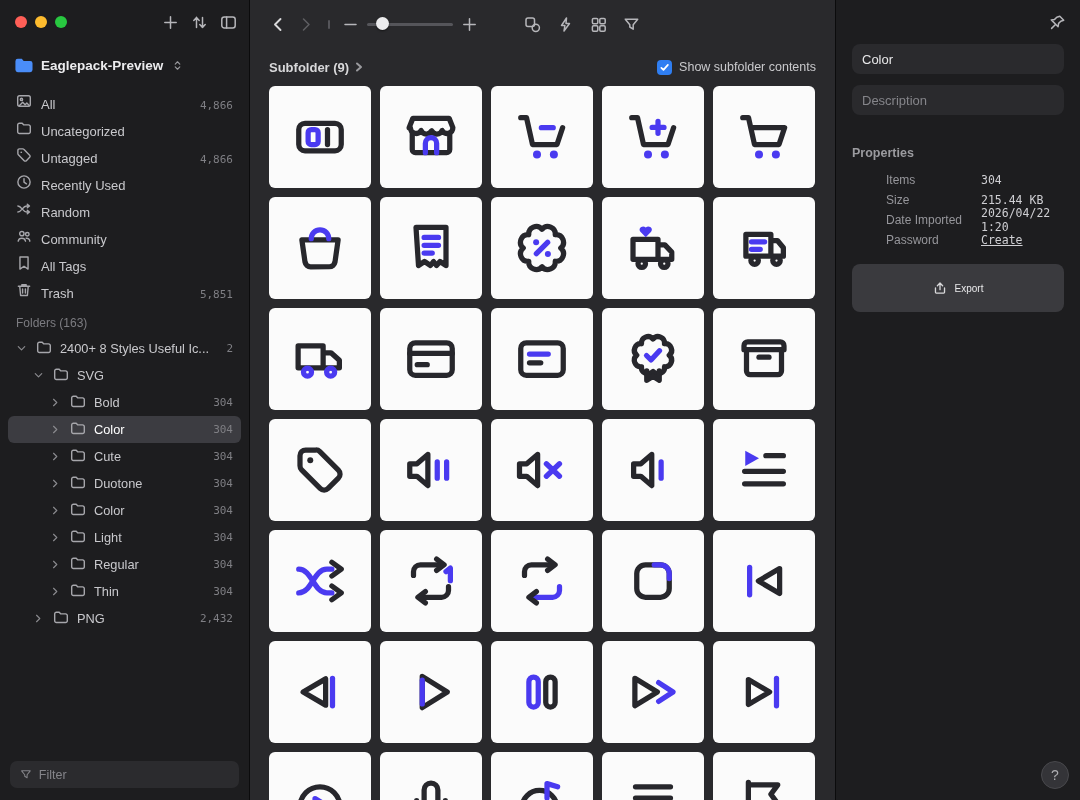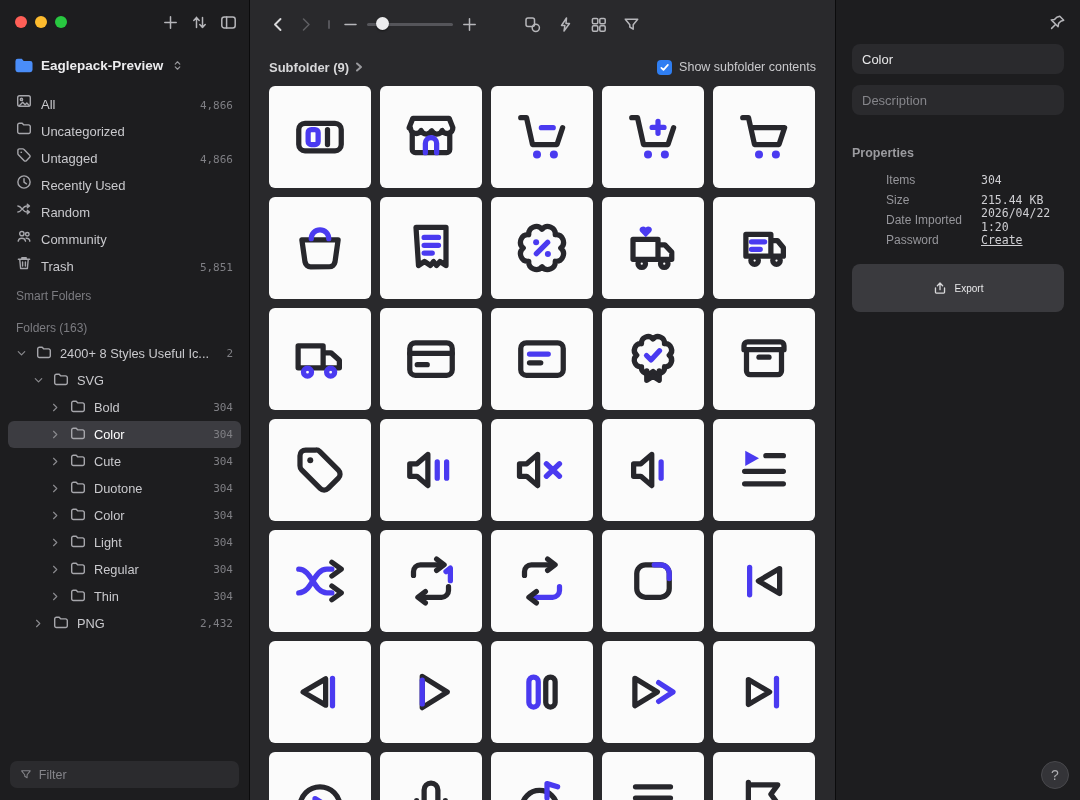--- a/index.html
+++ b/index.html
@@ -200,28 +200,34 @@
               <circle cx="6.2" cy="6" r="2.3"></circle>
               <path d="M2.3 14 a4 4 0 0 1 7.8 0"></path>
               <circle cx="12" cy="6.6" r="1.9"></circle>
               <path d="M10.8 10.9 a3.4 3.4 0 0 1 3.9 3.1"></path>
             </svg></span>
           <span class="nav-label">Community</span>
           <span class="count"></span>
         </div>
         <div class="nav-item">
           <span class="nav-ico"><svg viewBox="0 0 17 17">
+              <path d="M4.2 2.2 h8.6 V15 l-4.3-3 -4.3 3Z"></path>
+            </svg></span>
+          <span class="nav-label">All Tags</span>
+          <span class="count"></span>
+        </div>
+        <div class="nav-item">
+          <span class="nav-ico"><svg viewBox="0 0 17 17">
               <path d="M2.5 4.6 h12 M6.2 4.6 V3 h4.6 v1.6 M4 4.6 l.9 9.8 h7.2 l.9-9.8 M7 7.4 v4.4 M10 7.4 v4.4"></path>
             </svg></span>
           <span class="nav-label">Trash</span>
           <span class="count">5,851</span>
         </div>
       </nav>
 
-    <div class="section-label">Smart Folders</div>
     <div class="section-label">Folders (163)</div>
 
     <div class="tree">
         <div class="tree-row" style="padding-left:8px">
           <span class="tw open">
             <svg viewBox="0 0 17 17">
               <path d="M5.5 3.5 l5 5 -5 5"></path>
             </svg>
           </span>
           <span class="tree-folder"><svg viewBox="0 0 17 17">

